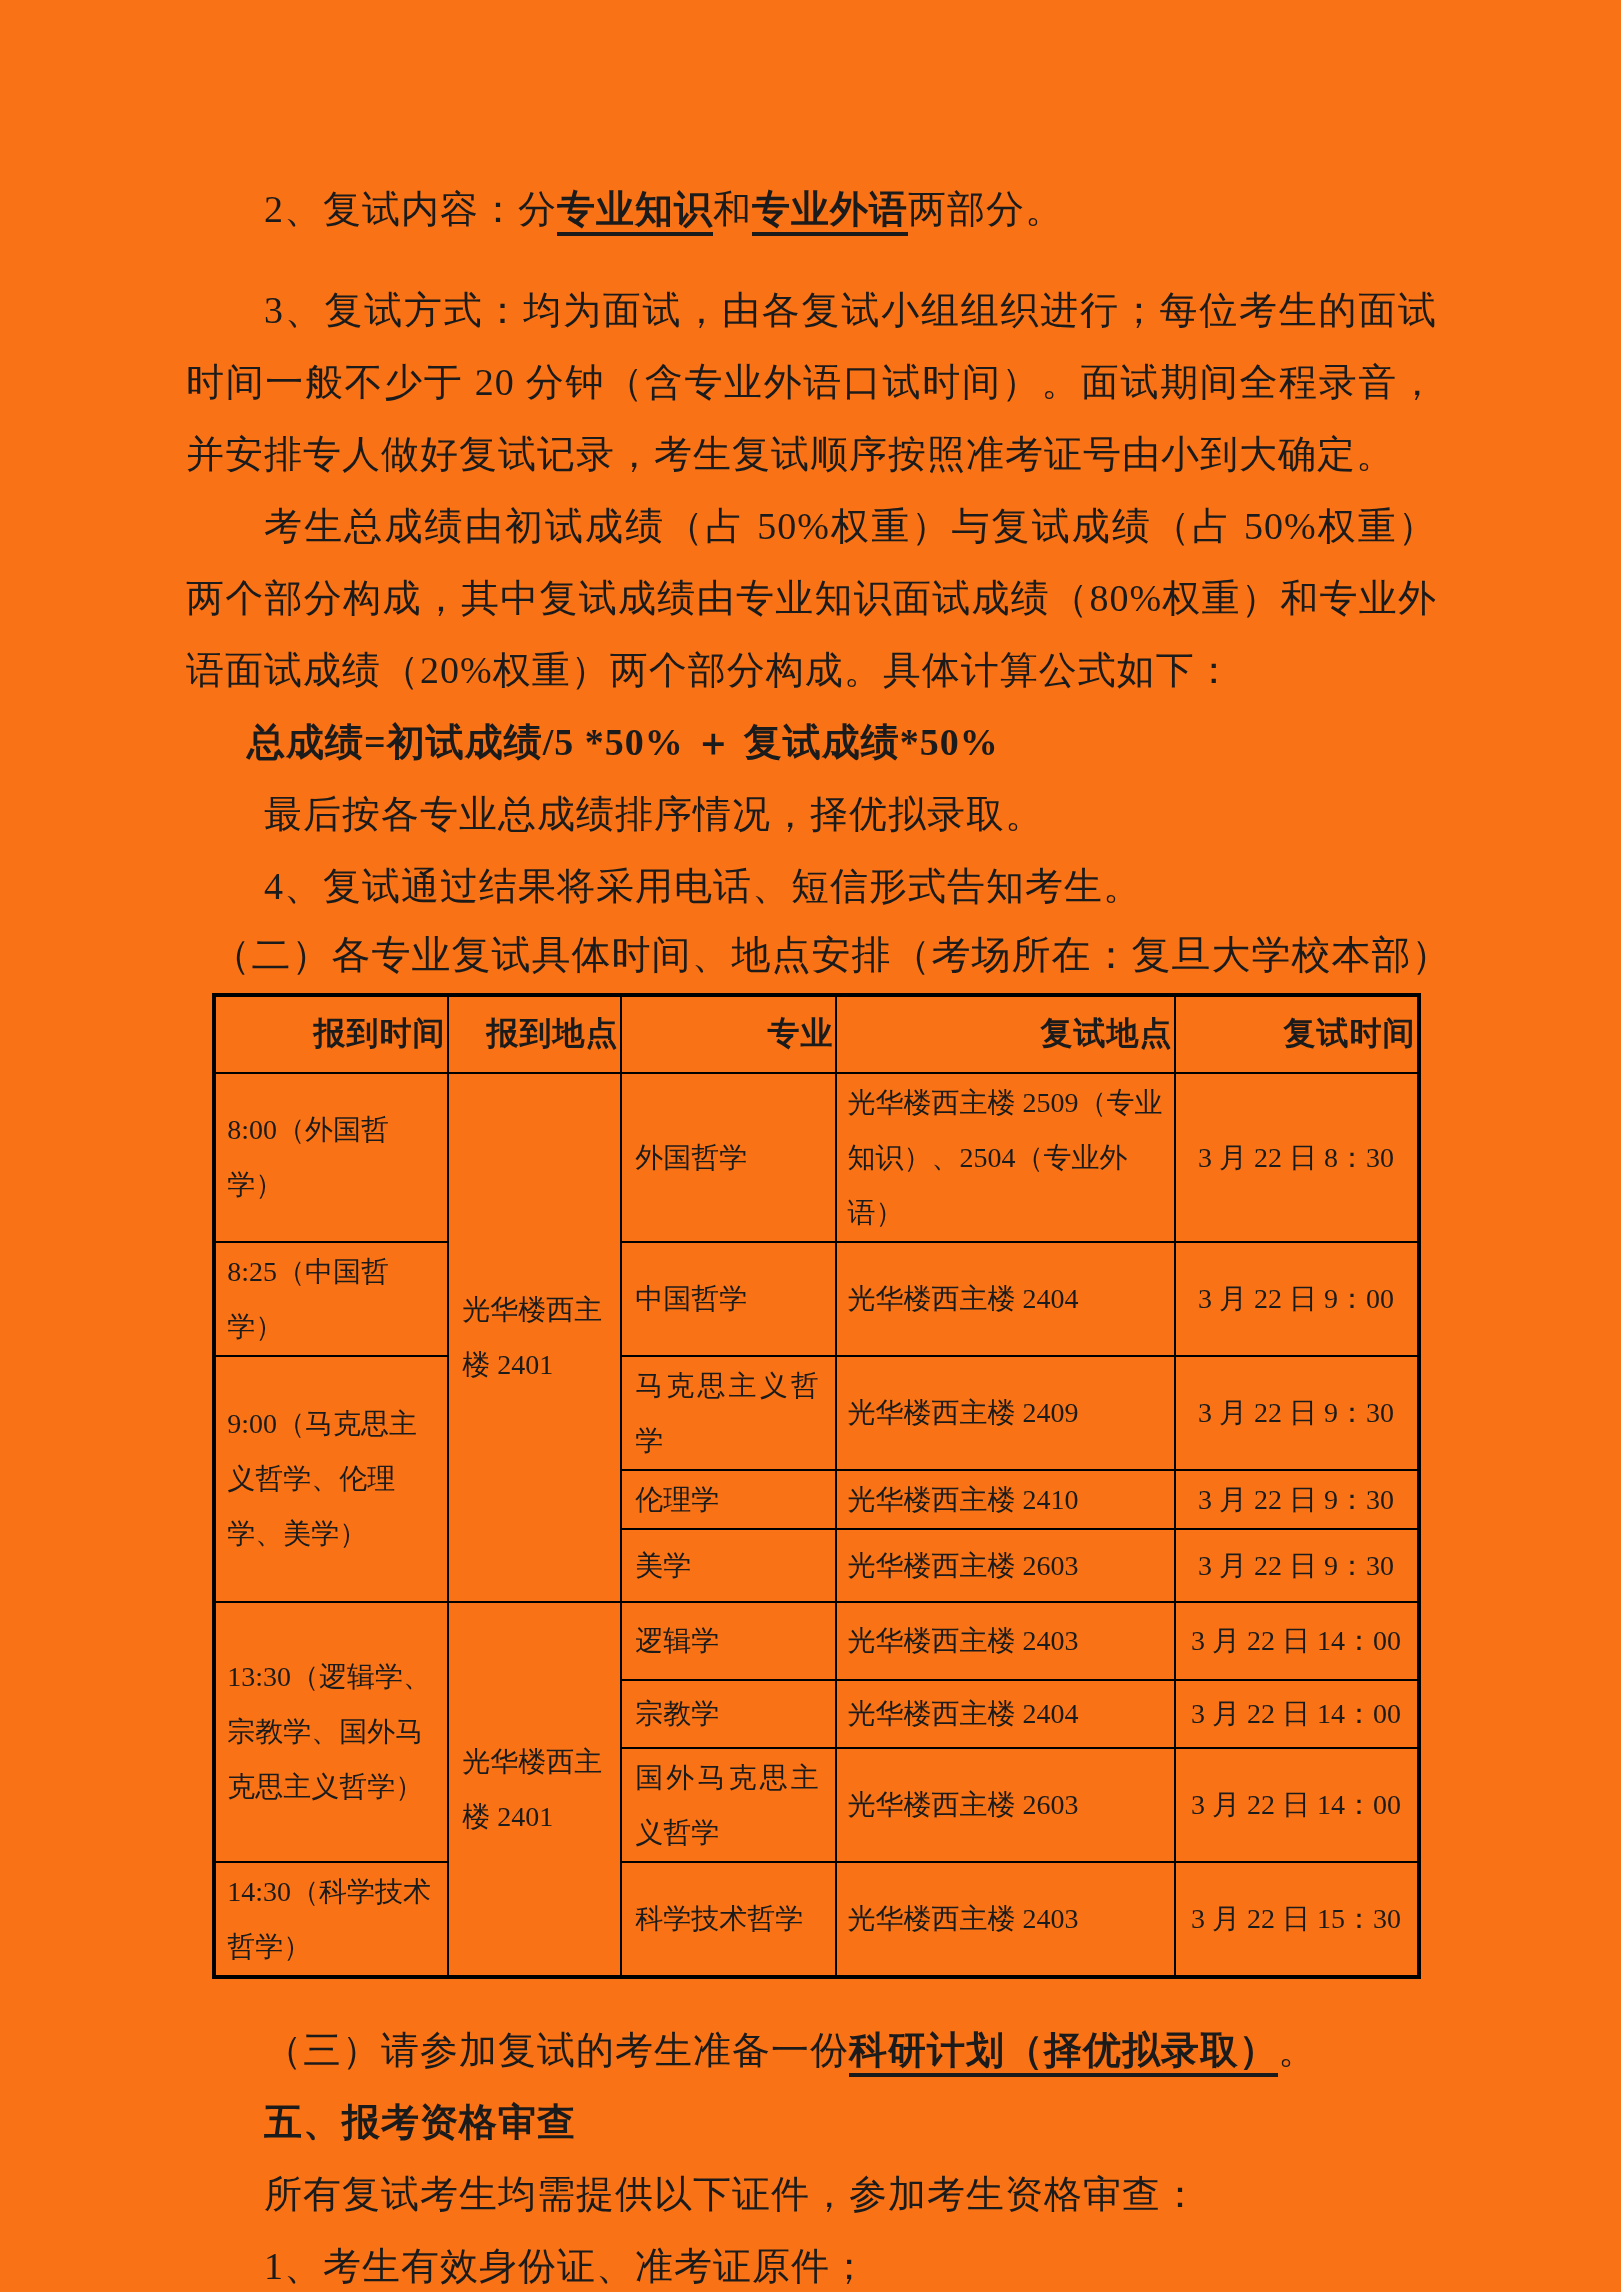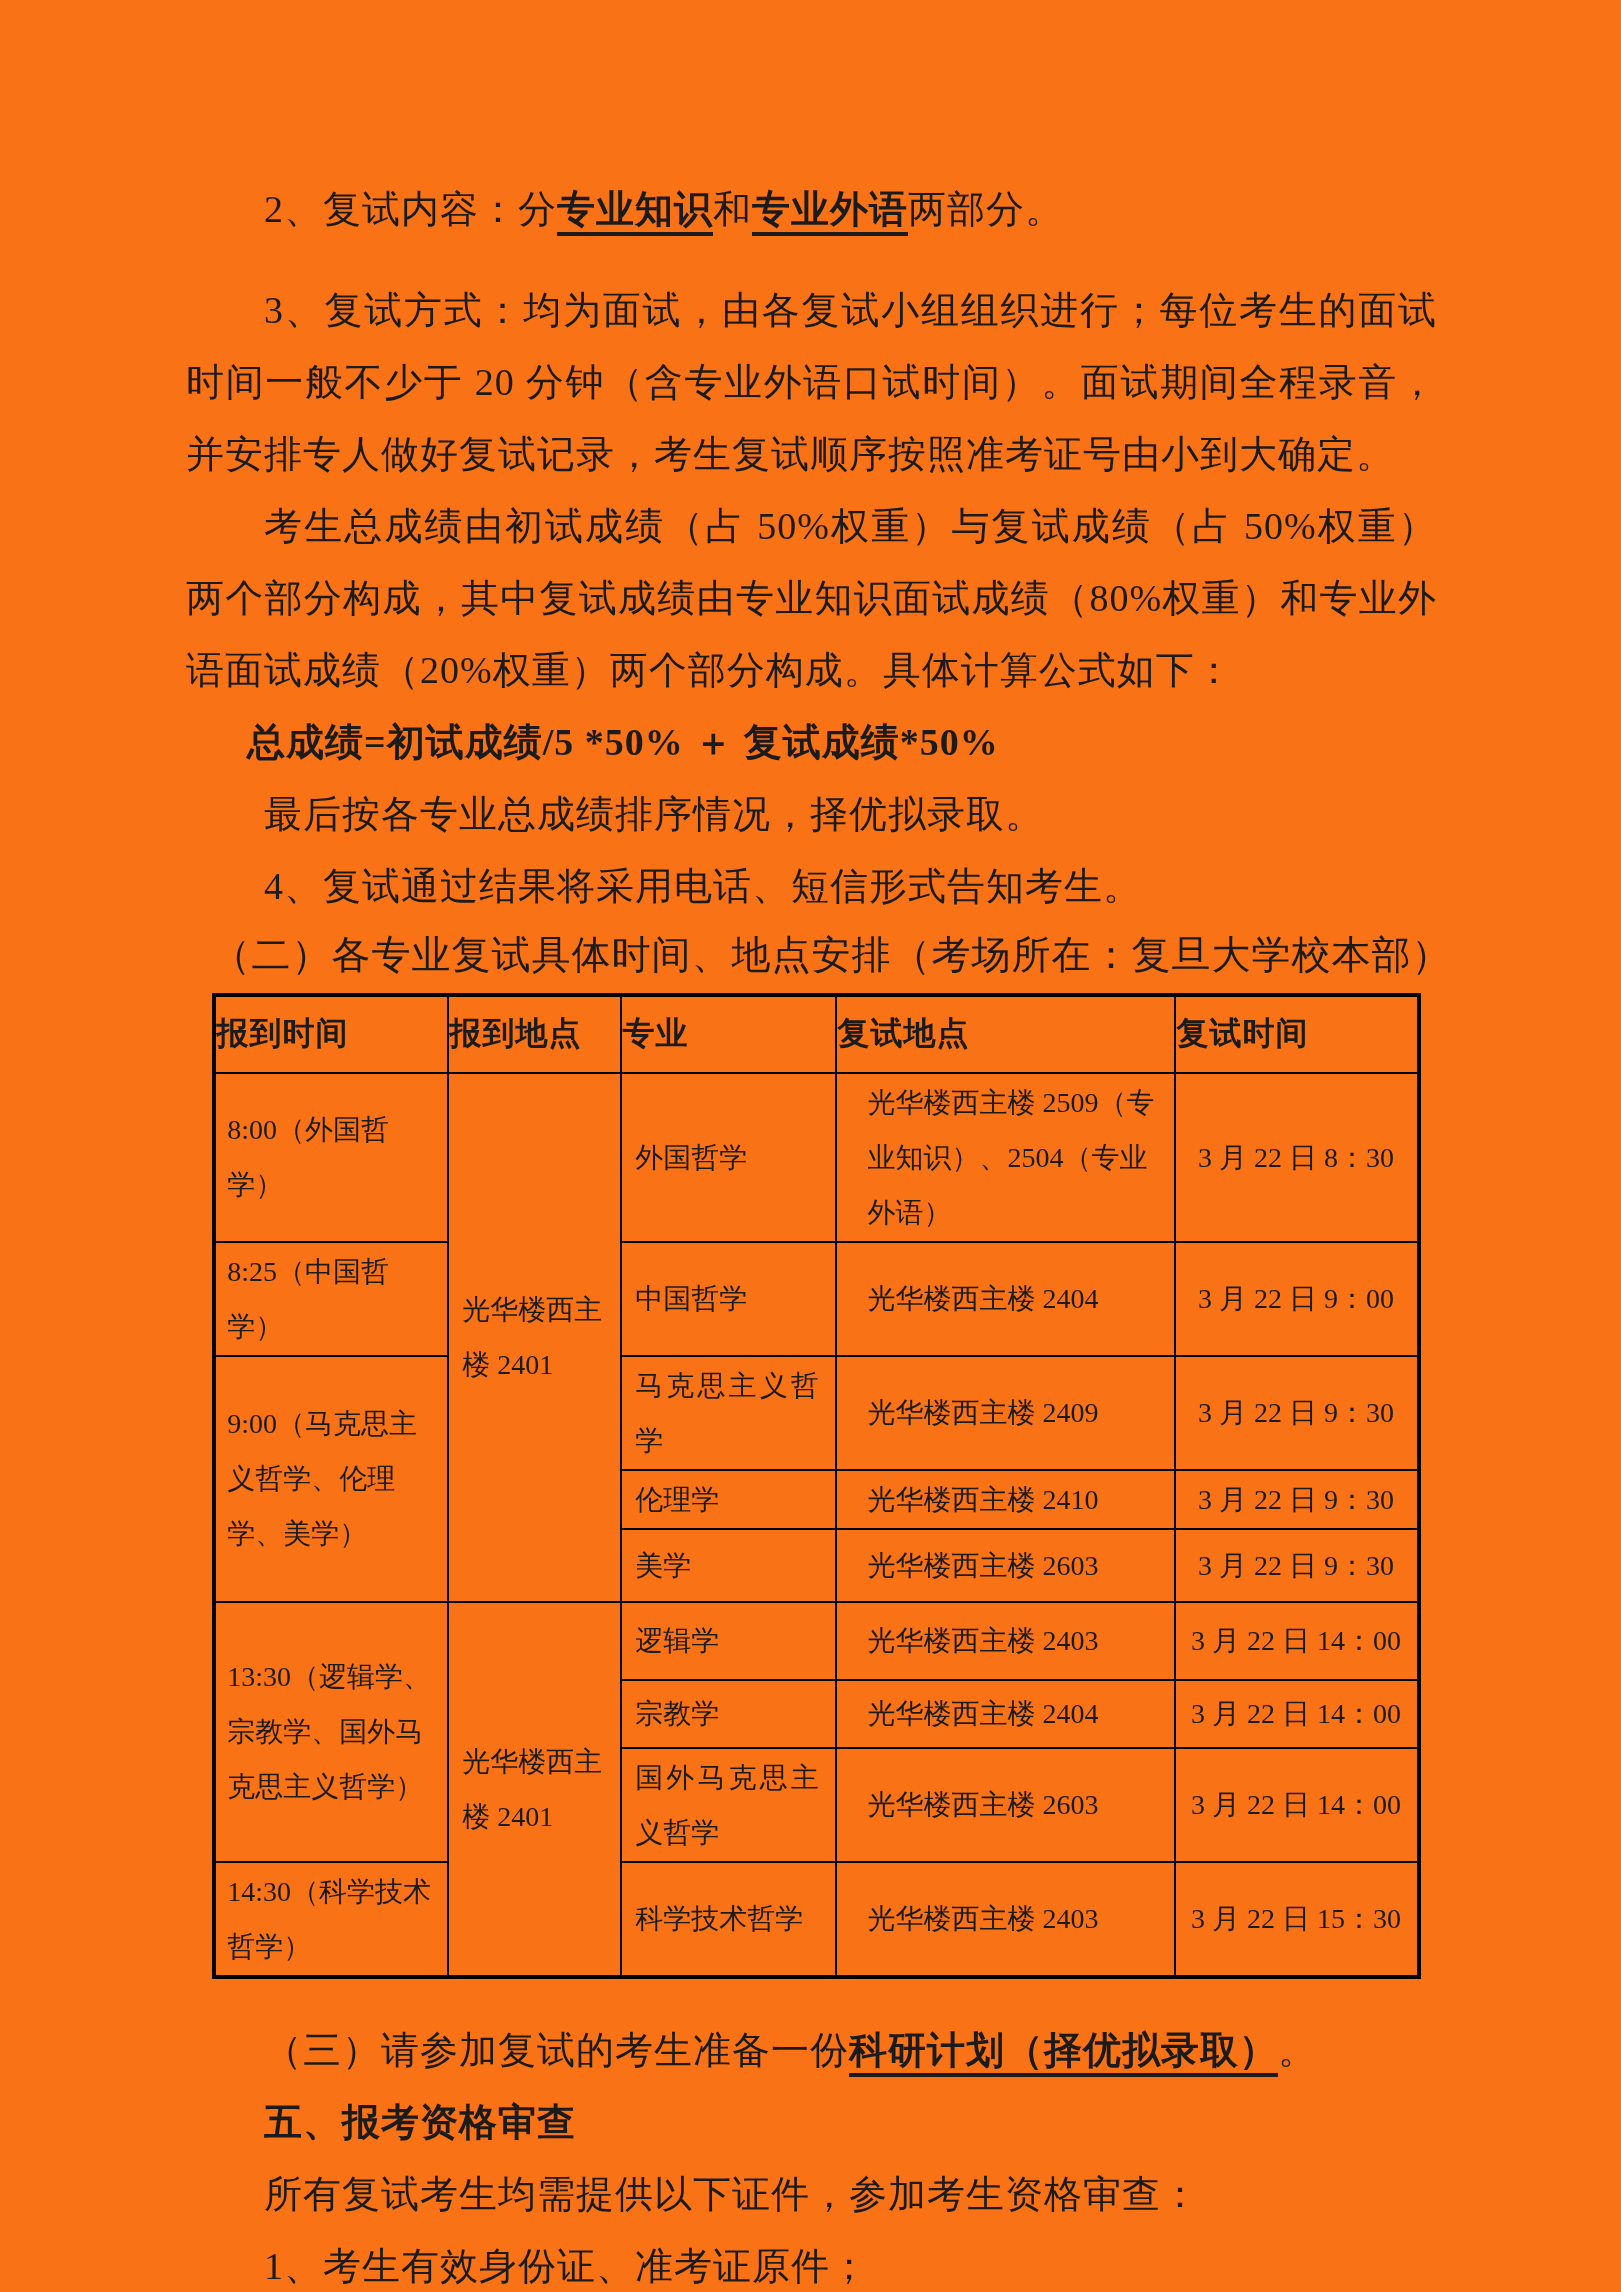--- a/index.html
+++ b/index.html
@@ -71,21 +71,21 @@
   }
   table.schedule th,
   table.schedule td {
     border: 2.9px solid #000;
     vertical-align: middle;
     overflow: hidden;
   }
   table.schedule th {
     font-size: 32px;
     font-weight: bold;
-    text-align: left;
+    text-align: right;
     letter-spacing: 1px;
   }
   table.schedule td {
     font-size: 28px;
     line-height: 55px;
   }
   td.c-checkin-time {
     padding-left: 11.8px;
     padding-right: 7.8px;
     line-height: 61px;
@@ -96,21 +96,21 @@
     line-height: 59px;
   }
   td.c-major {
     padding-left: 13.7px;
     padding-right: 15.7px;
     text-align: justify;
     text-justify: inter-character;
     line-height: 61px;
   }
   td.c-exam-loc {
-    padding-left: 31px;
+    padding-left: 11px;
     padding-right: 7.8px;
     line-height: 55px;
   }
   td.c-exam-time {
     text-align: center;
     line-height: 51px;
   }
   p.after-table {
     margin-top: 35px;
   }

